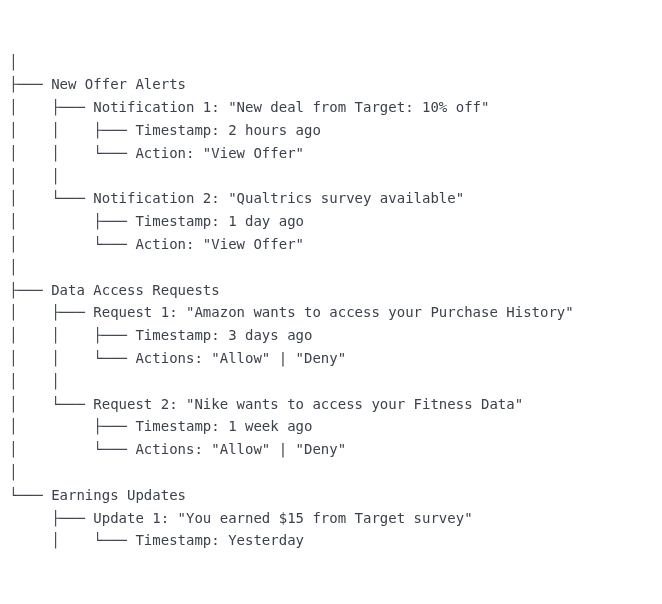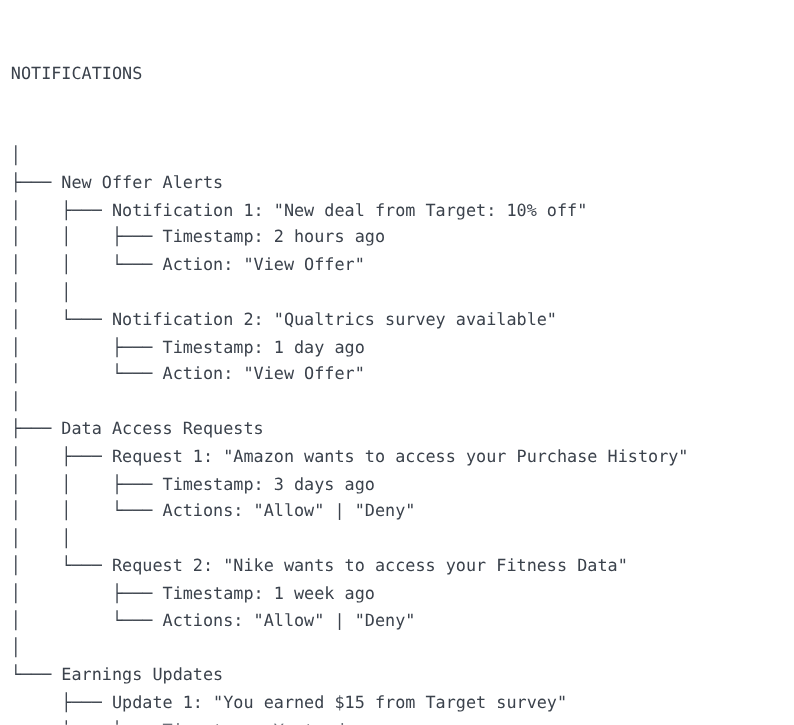--- a/index.html
+++ b/index.html
@@ -23,15 +23,14 @@
   }
   .tree .line {
     height: 22.8px;
   }
 </style>
 </head>
 <body>
 
 <div class="tree-wrap">
   <div class="tree" id="tree">
-    <div class="line">NOTIFICATIONS</div>
   <div class="line">│</div><div class="line">├─── New Offer Alerts</div><div class="line">│    ├─── Notification 1: "New deal from Target: 10% off"</div><div class="line">│    │    ├─── Timestamp: 2 hours ago</div><div class="line">│    │    └─── Action: "View Offer"</div><div class="line">│    │</div><div class="line">│    └─── Notification 2: "Qualtrics survey available"</div><div class="line">│         ├─── Timestamp: 1 day ago</div><div class="line">│         └─── Action: "View Offer"</div><div class="line">│</div><div class="line">├─── Data Access Requests</div><div class="line">│    ├─── Request 1: "Amazon wants to access your Purchase History"</div><div class="line">│    │    ├─── Timestamp: 3 days ago</div><div class="line">│    │    └─── Actions: "Allow" | "Deny"</div><div class="line">│    │</div><div class="line">│    └─── Request 2: "Nike wants to access your Fitness Data"</div><div class="line">│         ├─── Timestamp: 1 week ago</div><div class="line">│         └─── Actions: "Allow" | "Deny"</div><div class="line">│</div><div class="line">└─── Earnings Updates</div><div class="line">     ├─── Update 1: "You earned $15 from Target survey"</div><div class="line">     │    └─── Timestamp: Yesterday</div></div>
 </div>
 
 </body></html>

